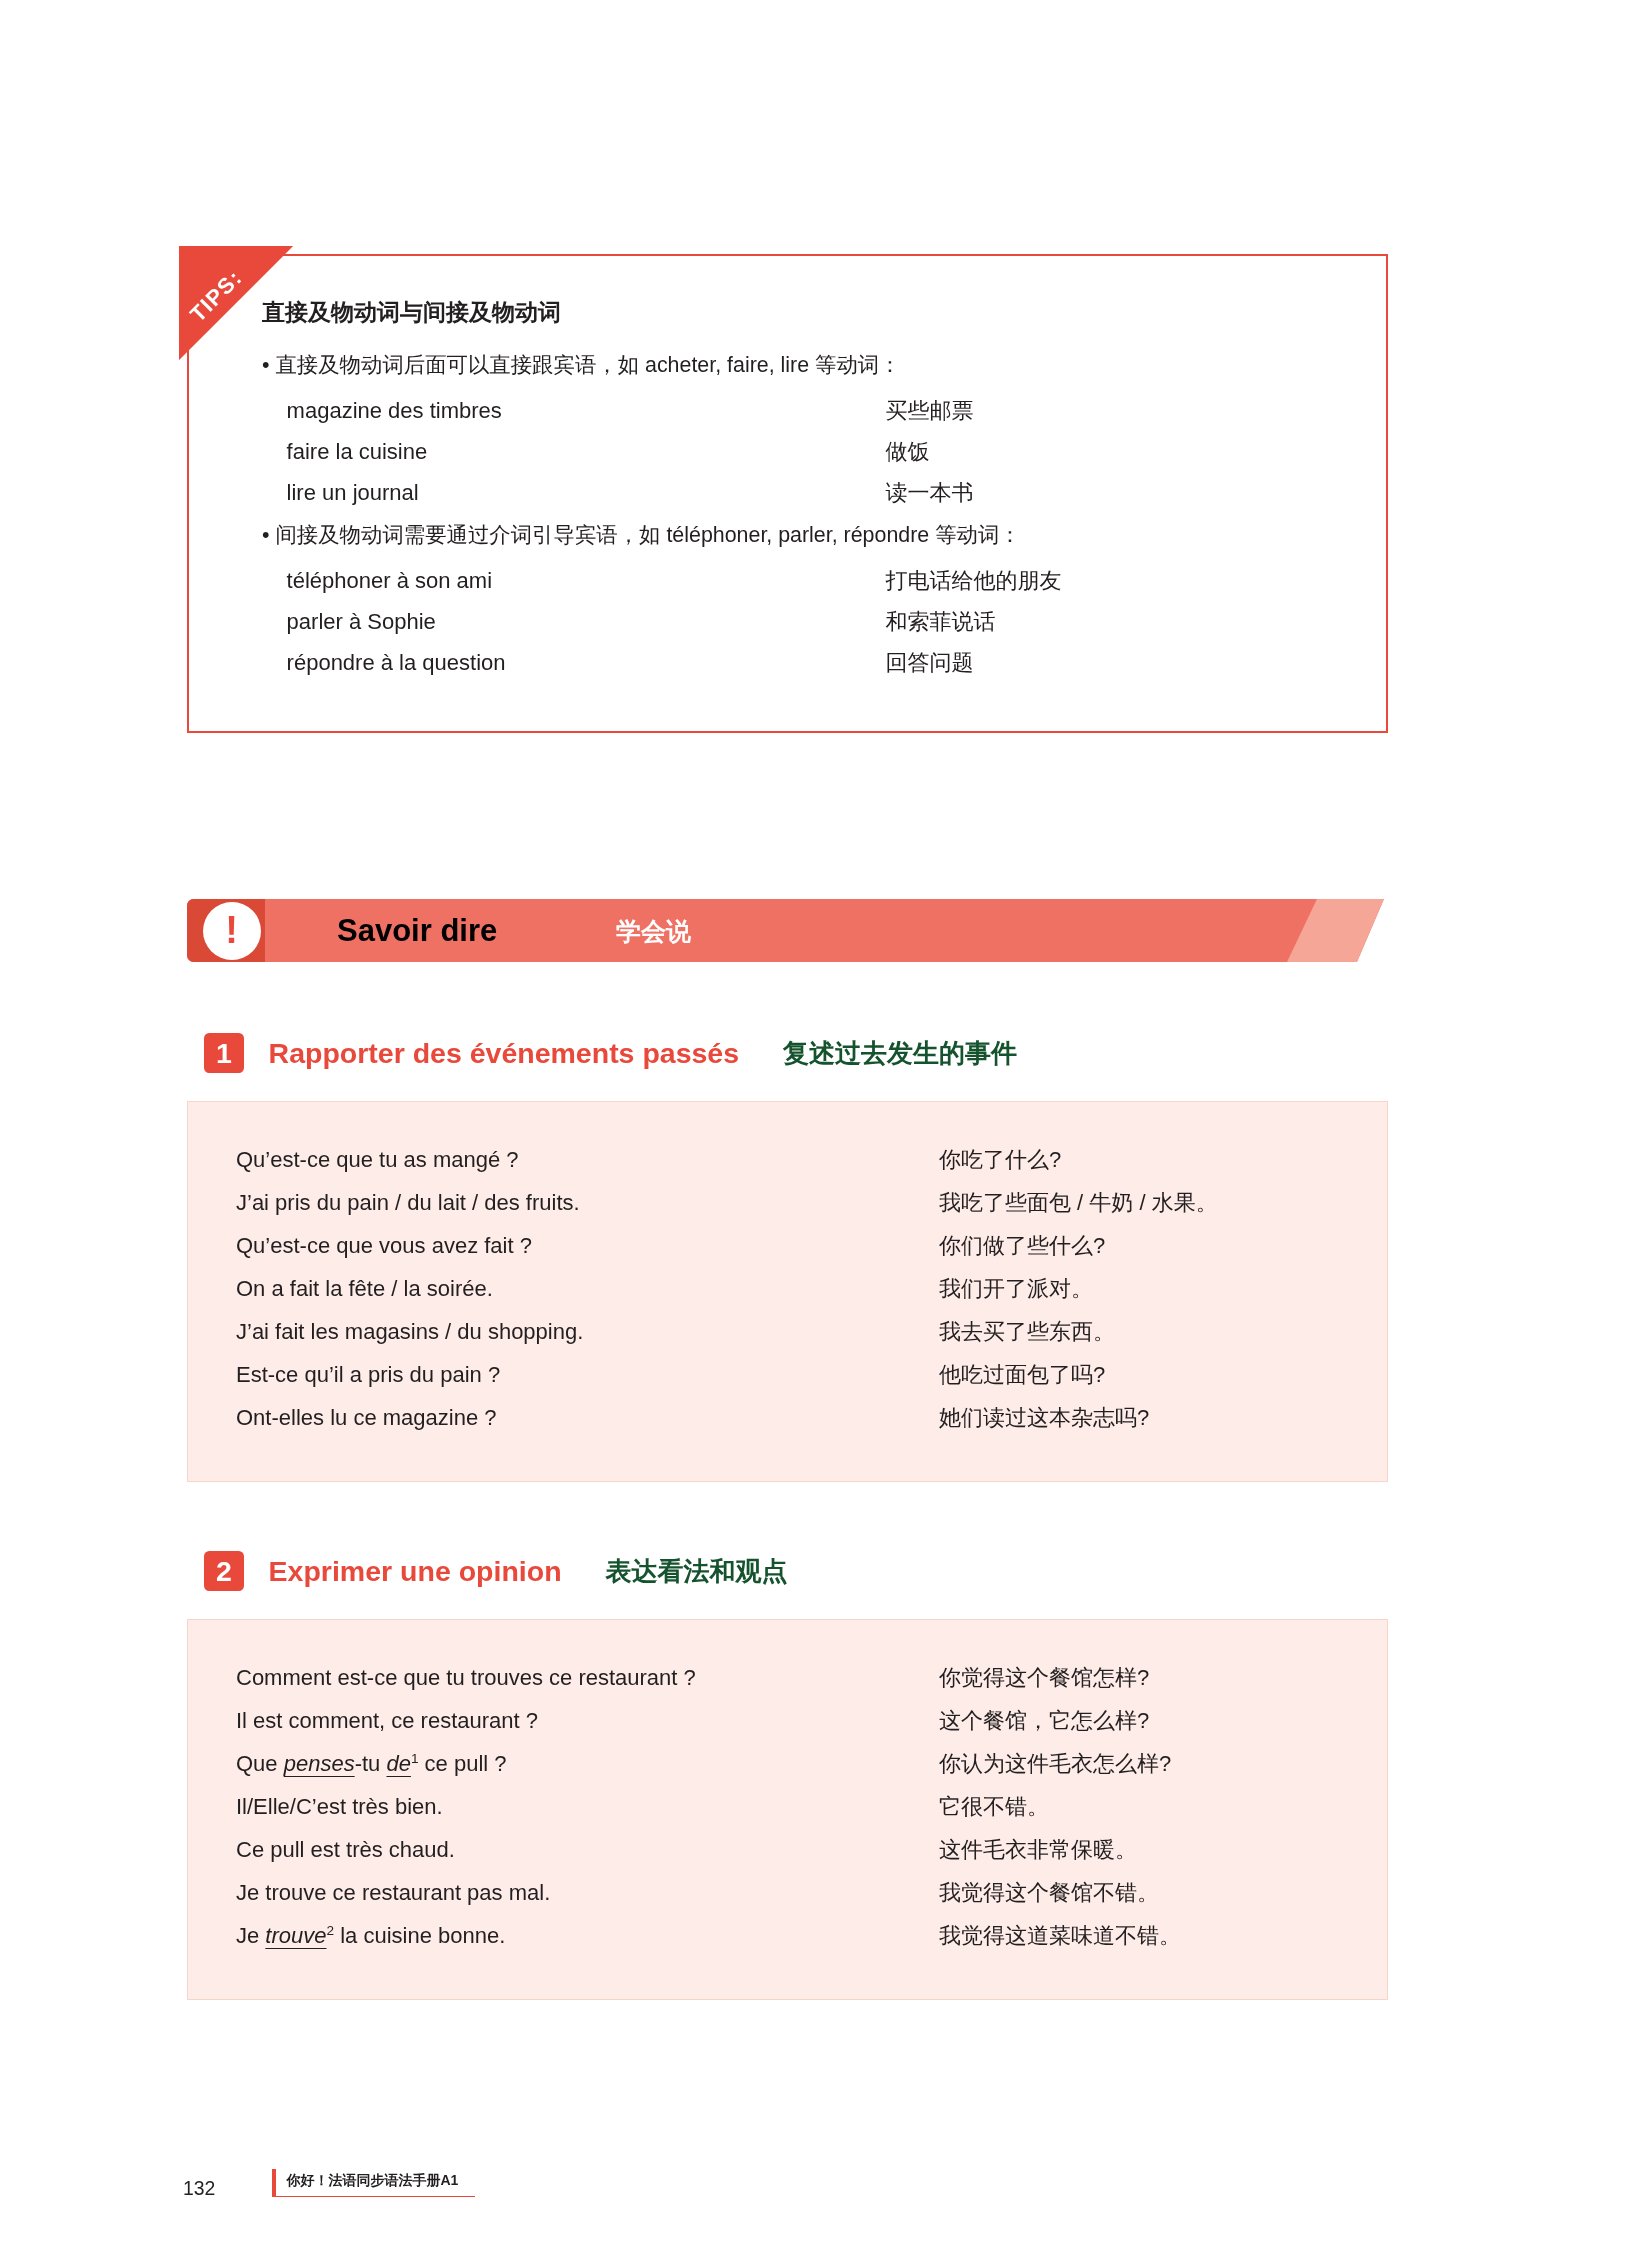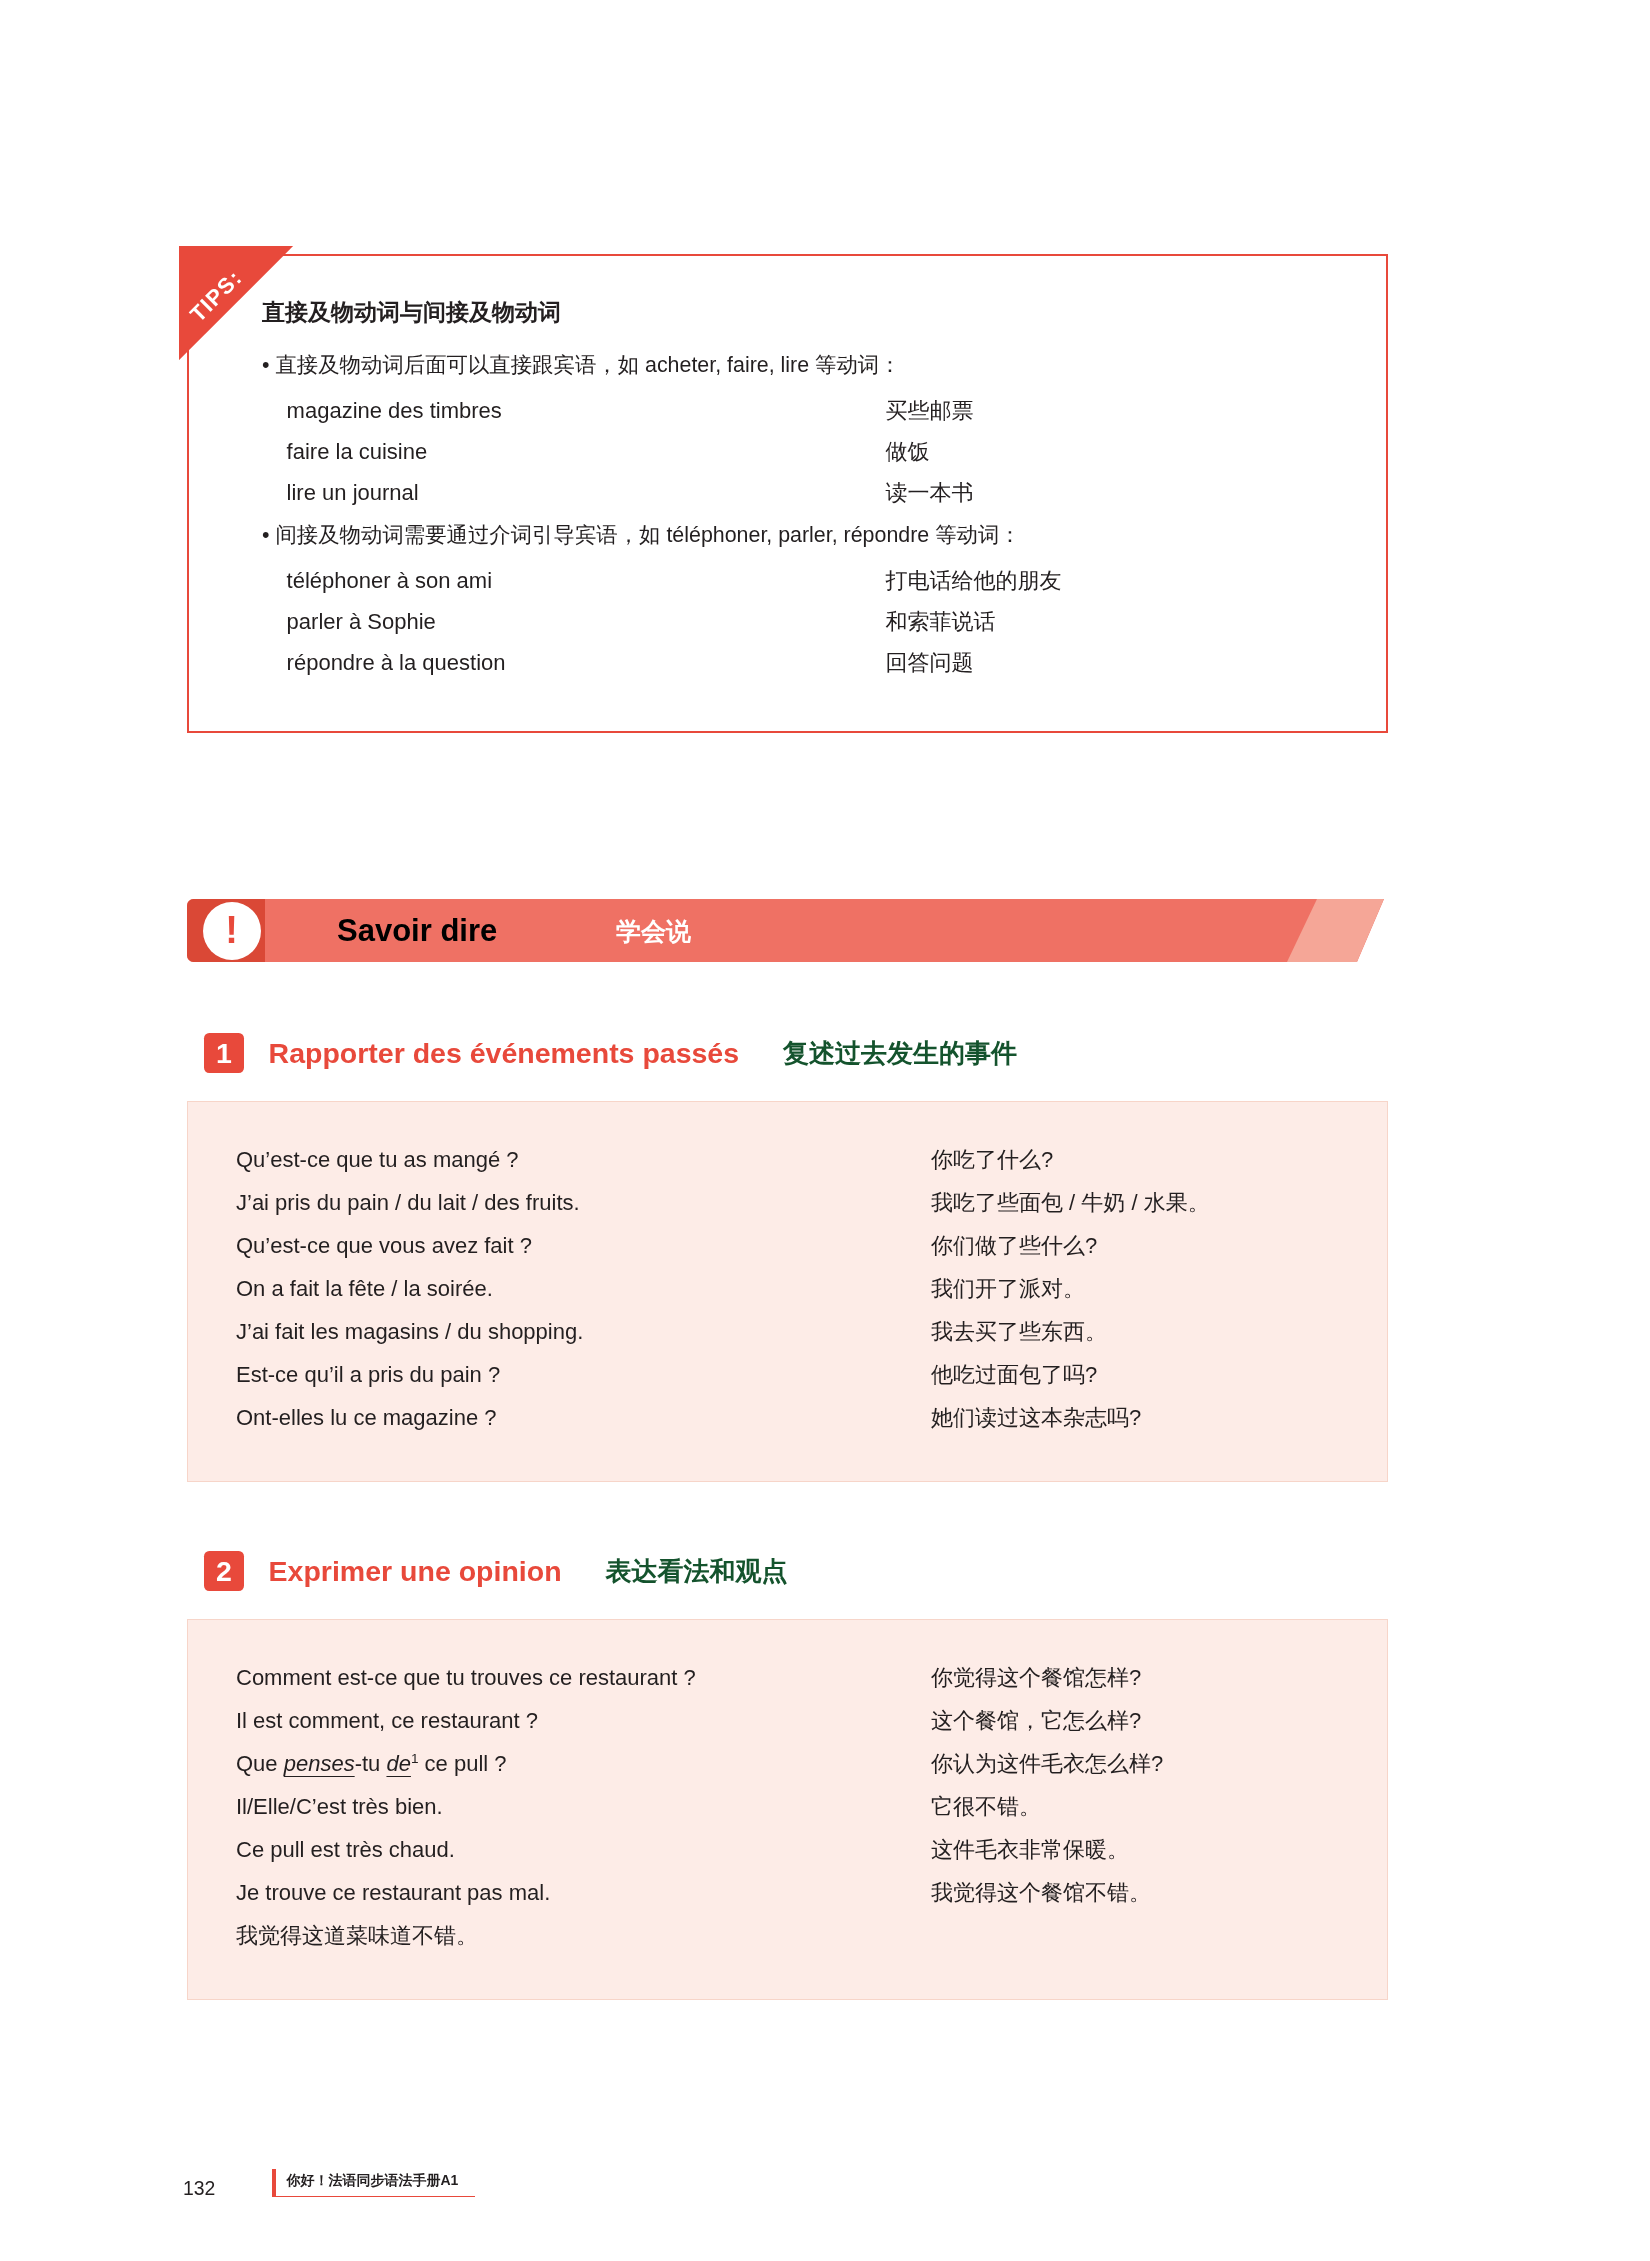--- a/index.html
+++ b/index.html
@@ -72,21 +72,21 @@
   .sec-zh { color:#14532d; font-size:26px; font-weight:bold; margin-left:44px; }
 
   
   .panel {
     position:absolute; left:187px; width:1201px; height:381px;
     background:#fdece7; border:0.6px solid #f7d5c9;
   }
   #panel1 { top:1101px; }
   #panel2 { top:1619px; }
   .panel-inner { padding:36px 0 0 48px; }
-  .row { display:flex; align-items:center; height:43px; font-size:22px; }
+  .row { display:flex; align-items:center; height:43px; font-size:22px;gap:8px; }
   .row .fr { width:695px; }
   .u { text-decoration:underline; text-underline-offset:4.5px; text-decoration-thickness:1.3px;font-style:italic; }
   sup { font-size:13.6px; vertical-align:super; line-height:0; }
 
   
   .footer-pagenum { position:absolute; left:183px; top:2177px; font-size:19.4px; }
   .footer-title {
     position:absolute; left:272px; top:2169px; font-size:14px; font-weight:bold;
     border-left:4.5px solid #e8493b; border-bottom:1.9px solid #e8493b;
     padding:2.6px 17px 6.5px 10.4px;
@@ -207,20 +207,21 @@
       </div>
       <div class="row">
         <span class="fr">Ce pull est très chaud.</span>
         <span class="zh">这件毛衣非常保暖。</span>
       </div>
       <div class="row">
         <span class="fr">Je trouve ce restaurant pas mal.</span>
         <span class="zh">我觉得这个餐馆不错。</span>
       </div>
       <div class="row">
+        <span class="fr"><span>Je </span><span class="u">trouve</span><sup>2</sup><span> la cuisine bonne.</span></span>
         <span class="zh">我觉得这道菜味道不错。</span>
       </div>
     </div>
   </div>
 
   <span class="footer-pagenum">132</span>
   <span class="footer-title">你好！法语同步语法手册A1</span>
 
 </div>
 

